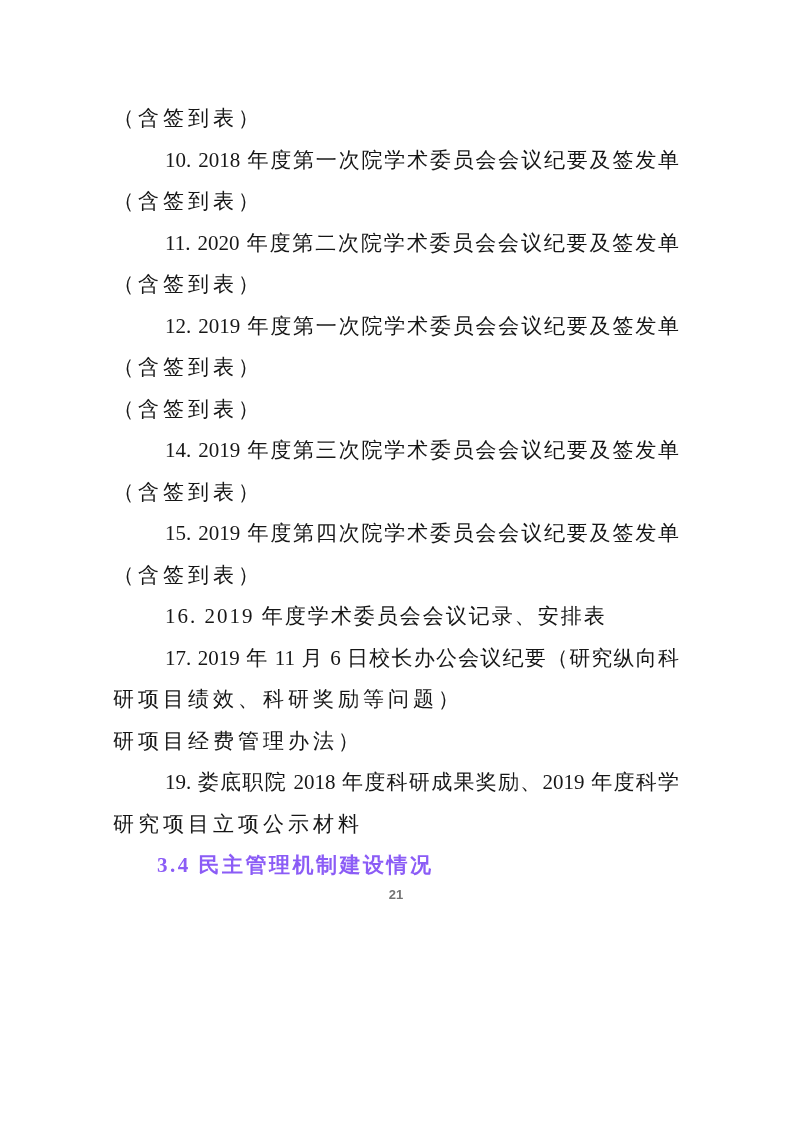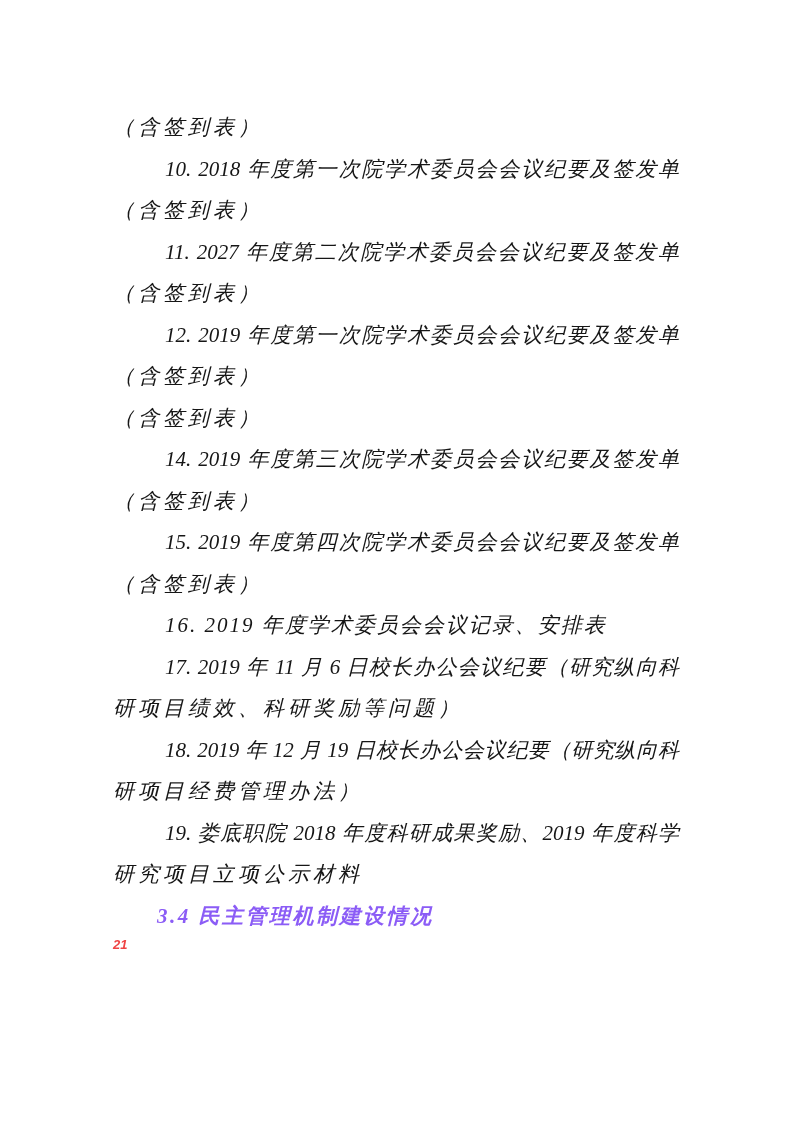--- a/index.html
+++ b/index.html
@@ -17,23 +17,22 @@
   .page {
     position: absolute;
     left: 0; top: 0;
     width: 793px;
     height: 1122px;
     background: #ffffff;
   }
   .content {
     position: absolute;
     left: 113px;
-    top: 107px;
+    top: 98px;
     width: 566px;
-    font-style: italic;
   }
   .ln {
     font-size: 21px;
     line-height: 41.5px;
     color: #161616;
     font-family: "Liberation Serif", "DejaVu Serif", serif;
     text-rendering: optimizeLegibility;
   }
   
   .cont {
@@ -56,47 +55,47 @@
   }
   .heading {
     font-weight: bold;
     letter-spacing: 2.5px;
     color: #8b5cf6;
     margin-left: 44px;
   }
   .page-number {
     width: 566px;
     margin-top: 1px;
+    text-align: center;
     font-family: "Liberation Sans", "DejaVu Sans", sans-serif;
     font-size: 13px;
     font-weight: bold;
     line-height: 14px;
-    color: #ef4444;
+    color: #737373;
   }
 </style>
 </head>
 <body>
 
 <div class="page">
   <div class="content">
     <div class="ln cont">（含签到表）</div>
     <div class="ln item-j">10. 2018 年度第一次院学术委员会会议纪要及签发单</div>
     <div class="ln cont">（含签到表）</div>
-    <div class="ln item-j">11. 2027 年度第二次院学术委员会会议纪要及签发单</div>
+    <div class="ln item-j">11. 2020 年度第二次院学术委员会会议纪要及签发单</div>
     <div class="ln cont">（含签到表）</div>
     <div class="ln item-j">12. 2019 年度第一次院学术委员会会议纪要及签发单</div>
     <div class="ln cont">（含签到表）</div>
     <div class="ln cont">（含签到表）</div>
     <div class="ln item-j">14. 2019 年度第三次院学术委员会会议纪要及签发单</div>
     <div class="ln cont">（含签到表）</div>
     <div class="ln item-j">15. 2019 年度第四次院学术委员会会议纪要及签发单</div>
     <div class="ln cont">（含签到表）</div>
     <div class="ln item-l">16. 2019 年度学术委员会会议记录、安排表</div>
     <div class="ln item-j">17. 2019 年 11 月 6 日校长办公会议纪要（研究纵向科</div>
     <div class="ln cont">研项目绩效、科研奖励等问题）</div>
-    <div class="ln item-j">18. 2019 年 12 月 19 日校长办公会议纪要（研究纵向科</div>
     <div class="ln cont">研项目经费管理办法）</div>
     <div class="ln item-j">19. 娄底职院 2018 年度科研成果奖励、2019 年度科学</div>
     <div class="ln cont">研究项目立项公示材料</div>
     <div class="ln heading">3.4 民主管理机制建设情况</div>
     <div class="page-number">21</div>
   </div>
 </div>
 
 </body></html>

